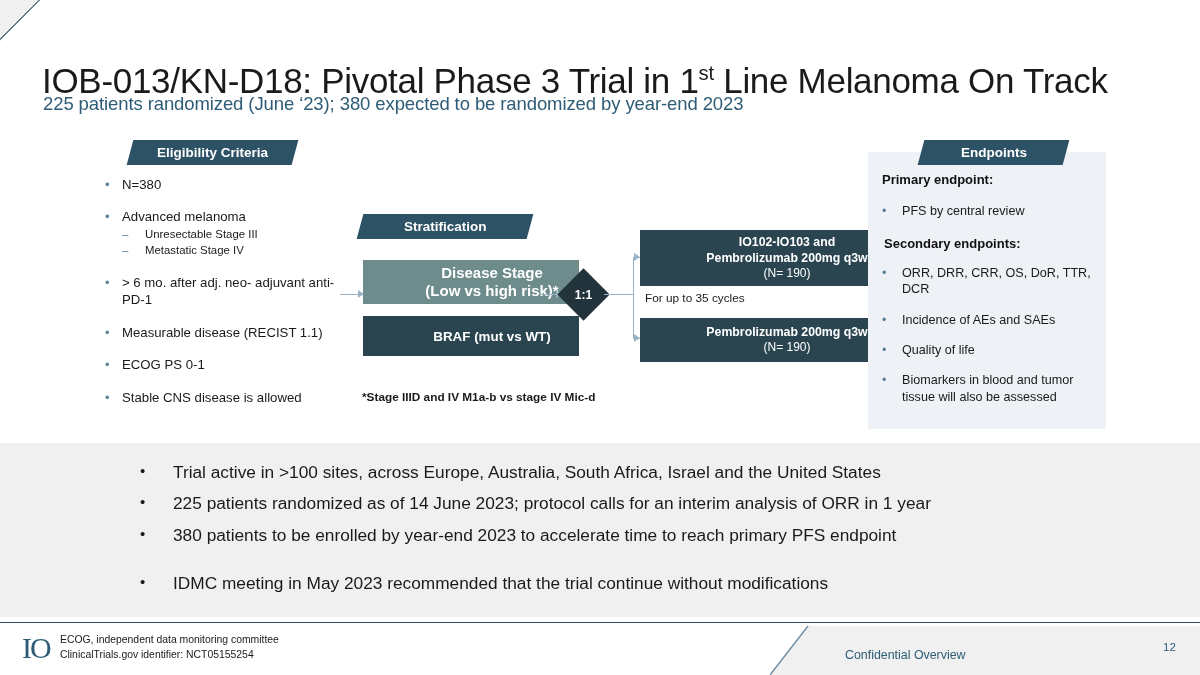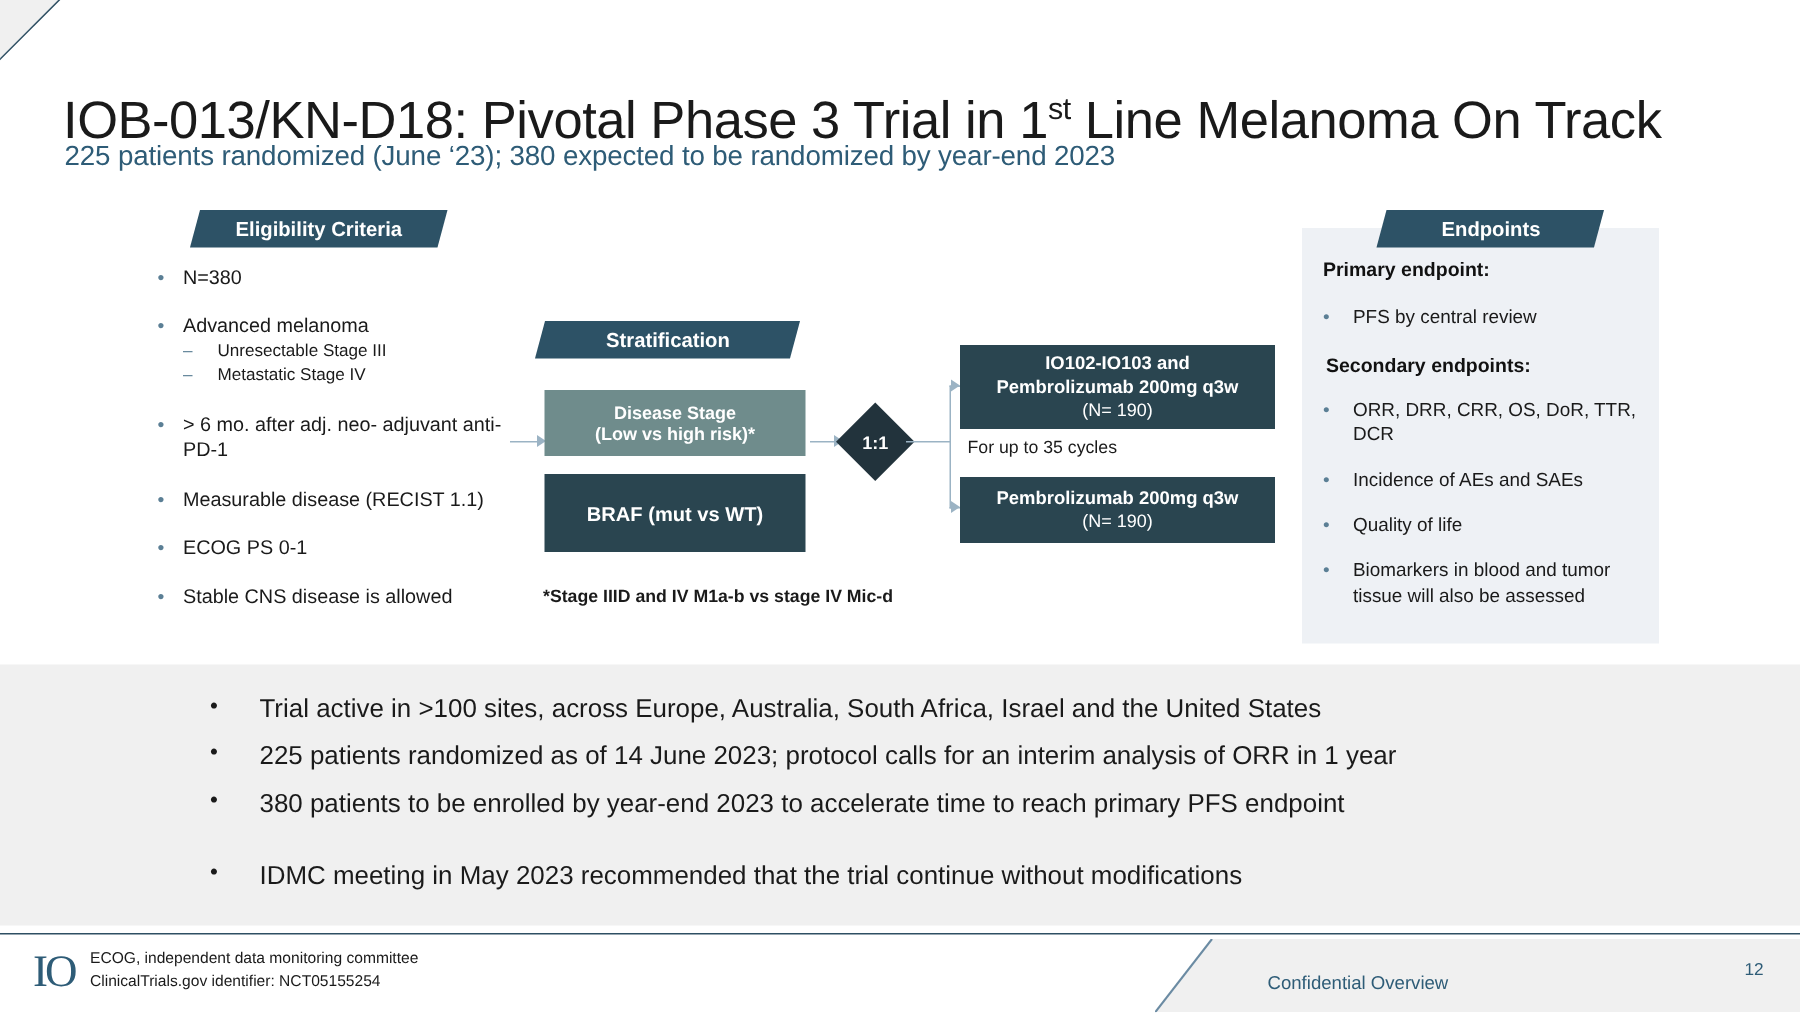--- a/index.html
+++ b/index.html
@@ -123,32 +123,33 @@
 
   .box {
     position: absolute;
     color: #ffffff;
     display: flex;
     flex-direction: column;
     align-items: center;
     justify-content: center;
     text-align: center;
     font-weight: 700;
+    padding-left: 42px;
   }
   #disease-stage-box {
     left: 363px; top: 260px;
     width: 174px; height: 44px;
     background: #6f8c8c;
-    font-size: 12px;
+    font-size: 15px;
     line-height: 1.18;
     justify-content: center;
   }
   #braf-box {
     left: 363px; top: 316px;
-    width: 174px; height: 52px;
+    width: 174px; height: 40px;
     background: #2a4550;
     font-size: 13.4px;
   }
   #arm1-box {
     left: 640px; top: 230px;
     width: 210px; height: 56px;
     background: #2a4550;
     font-size: 12.3px;
     line-height: 1.24;
   }

